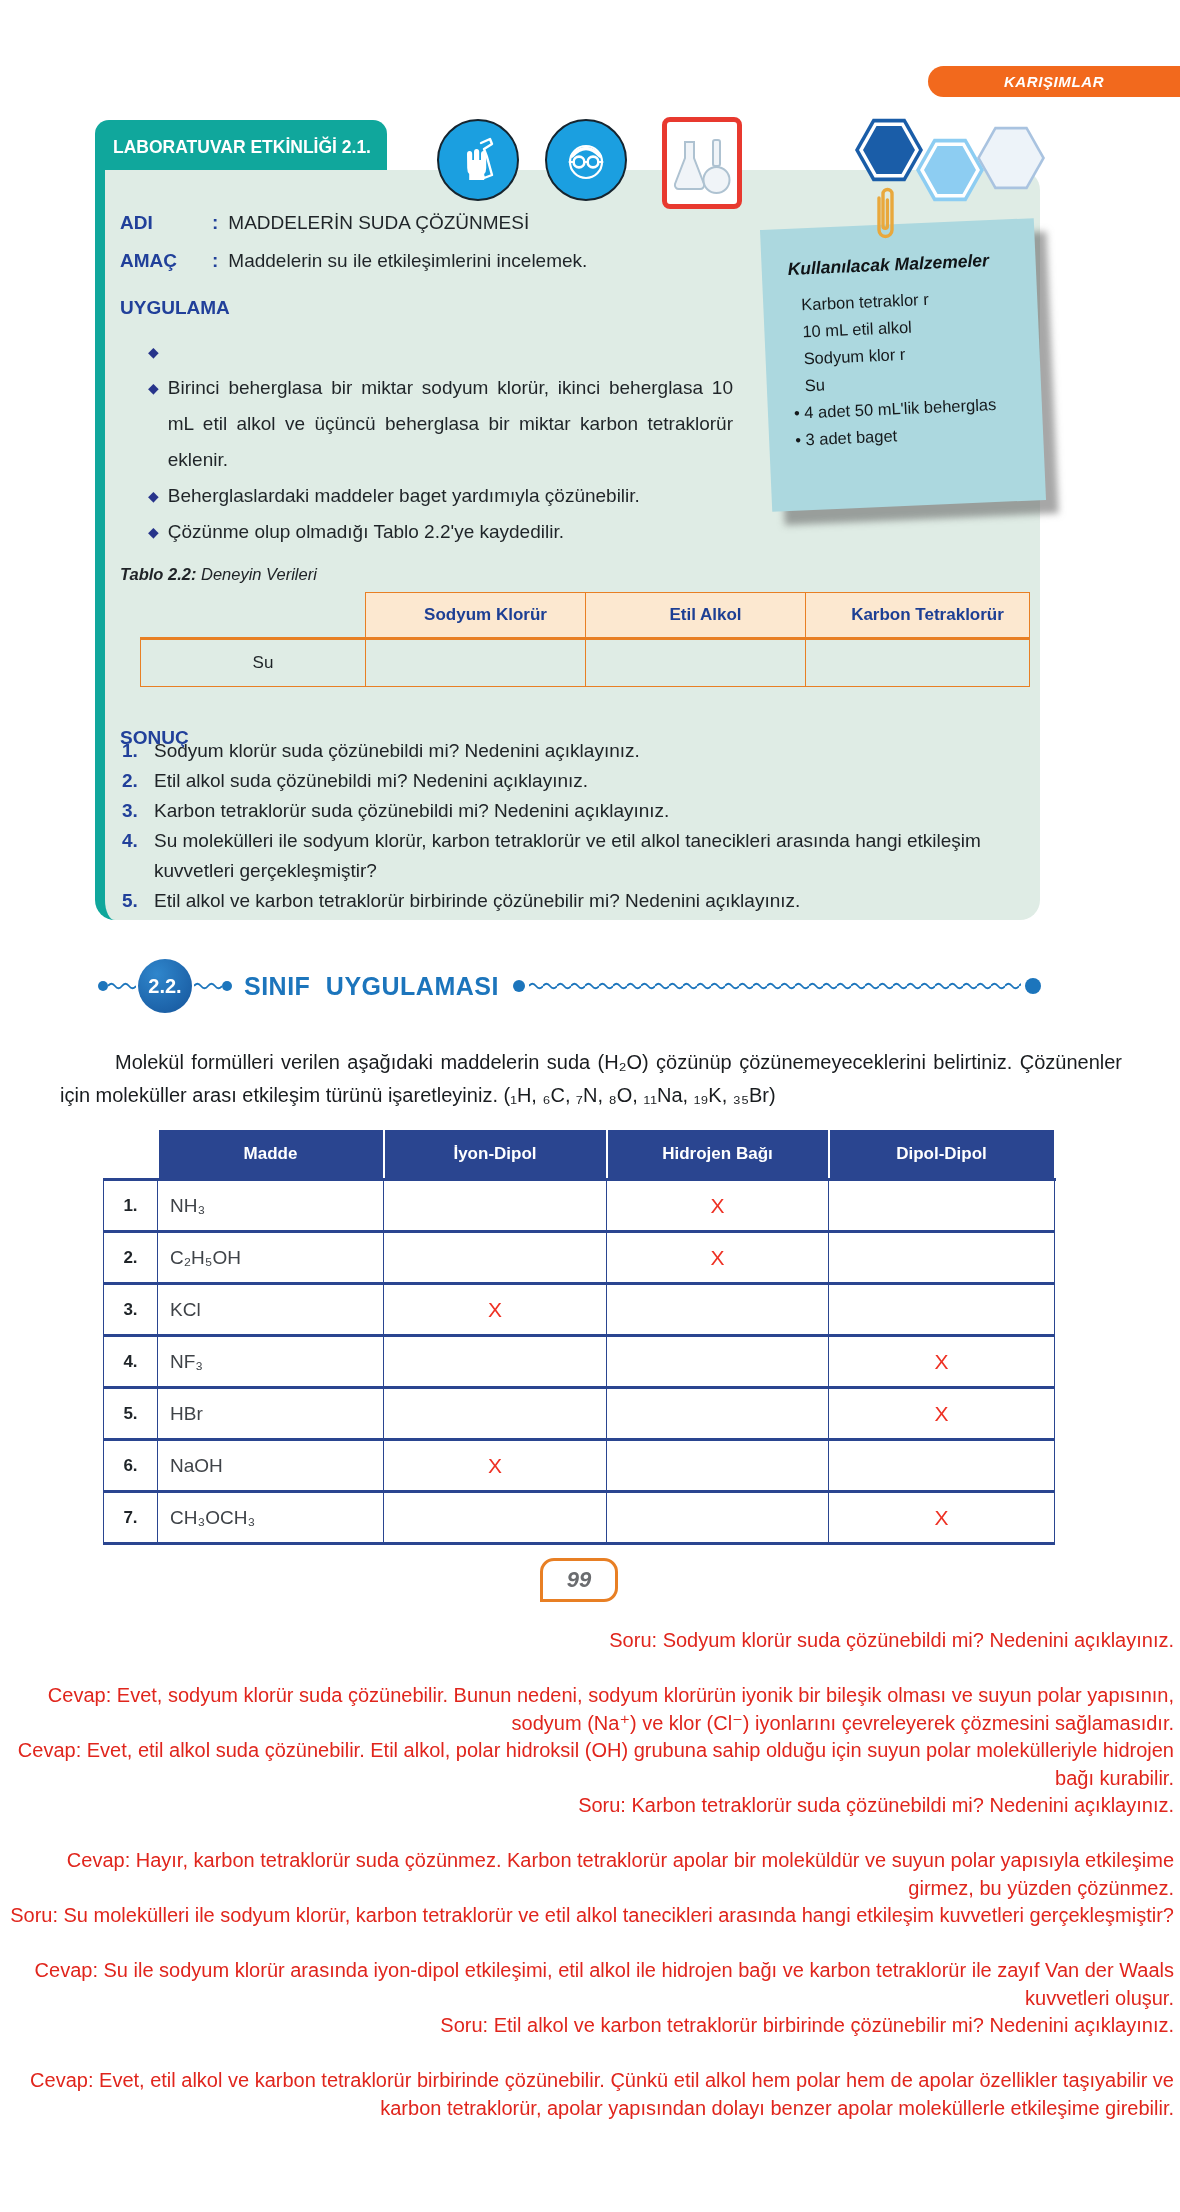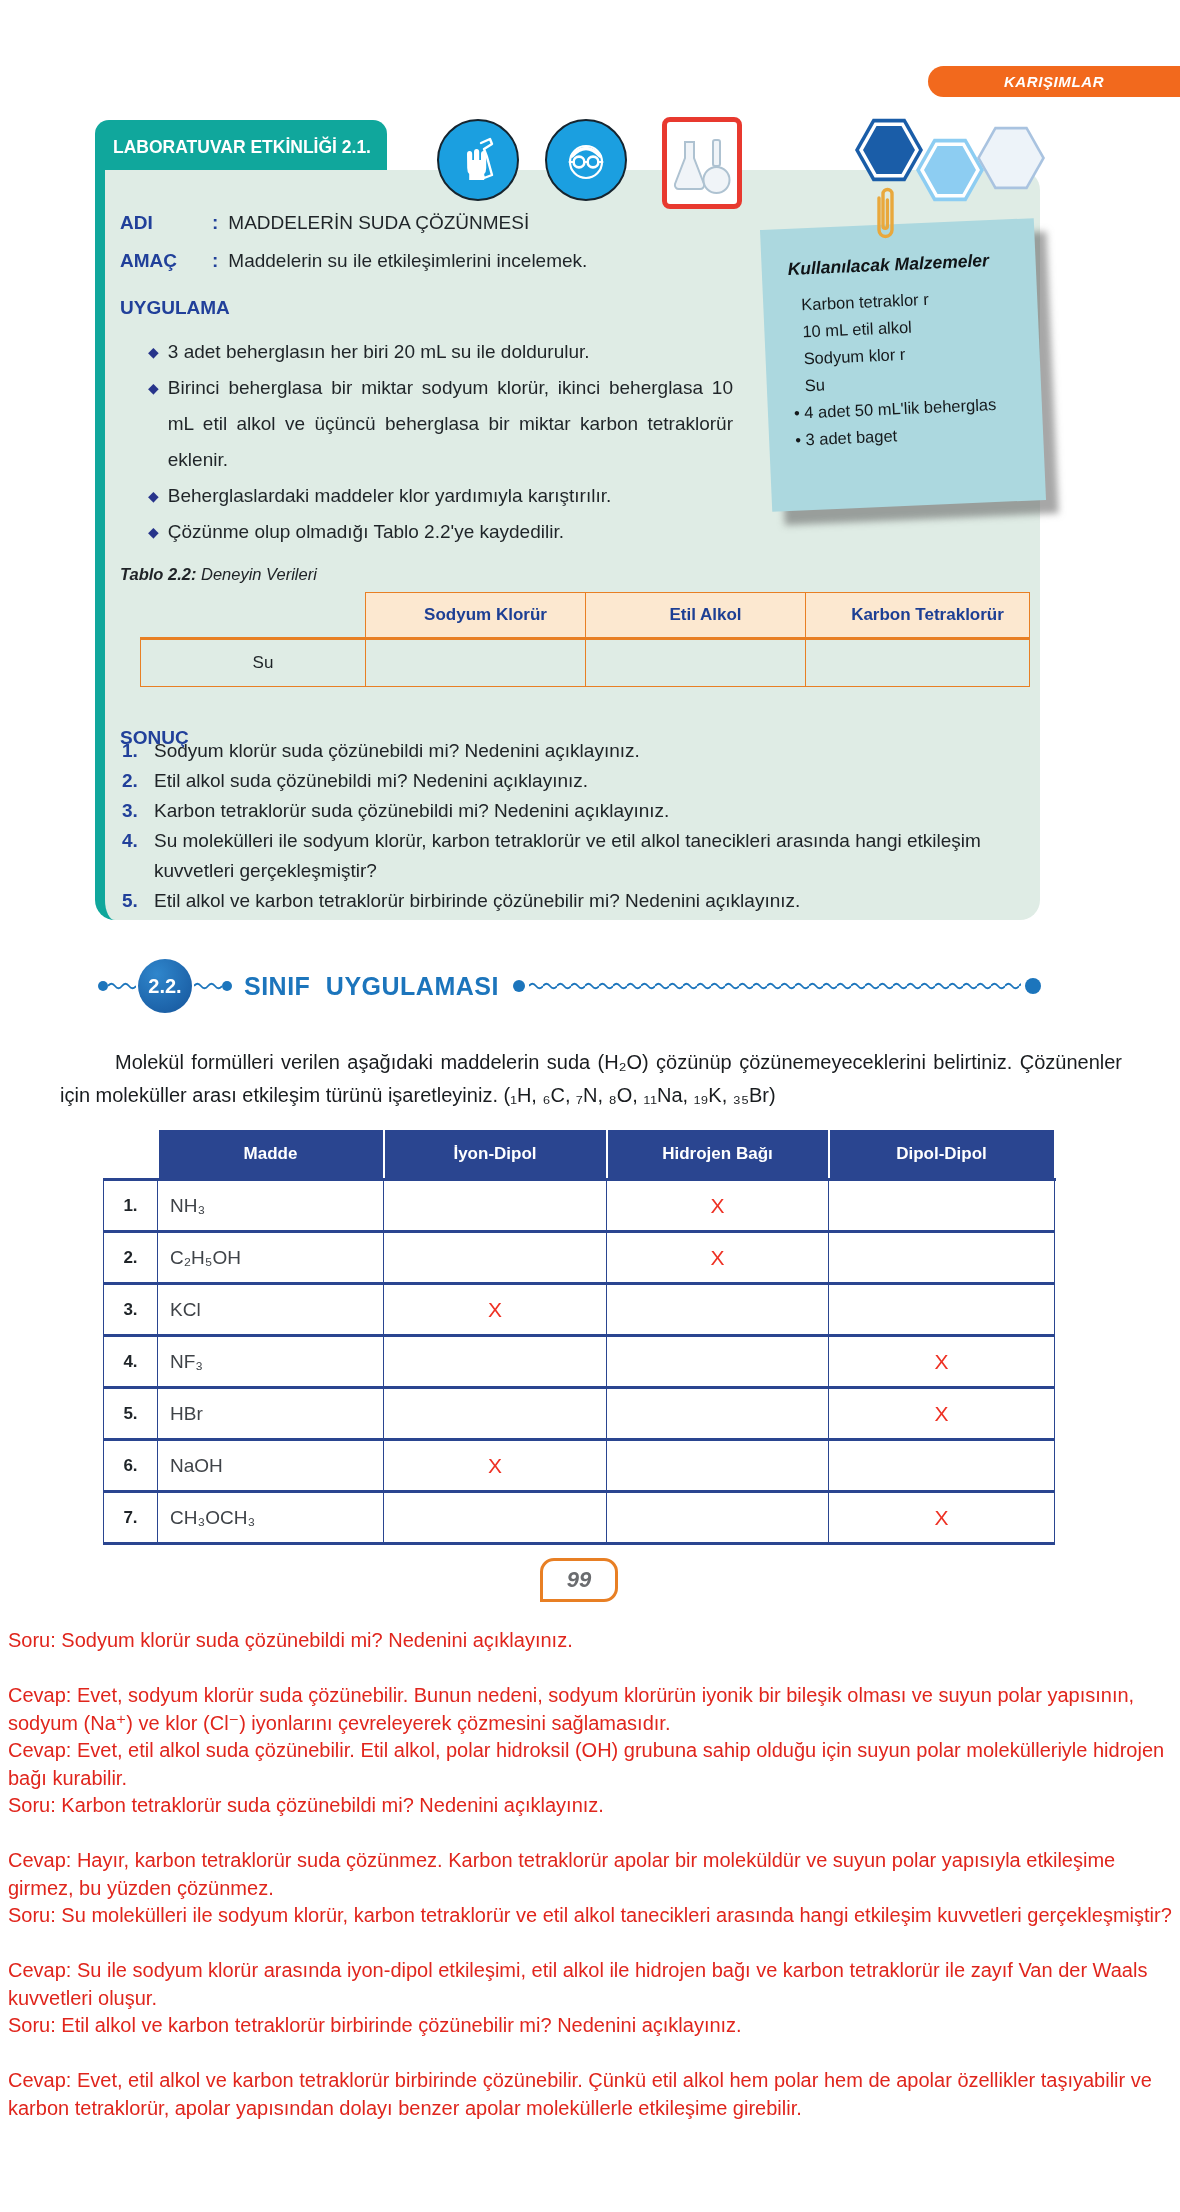--- a/index.html
+++ b/index.html
@@ -102,21 +102,21 @@
   table.main td.madde{padding-left:12px;font-size:19px;color:#3F4348;}
   table.main td.mark{text-align:center;color:#EE3124;font-size:21px;}
 
   
   .pageno{position:absolute;left:540px;top:1558px;width:78px;height:44px;border:3px solid #E87F24;
     border-radius:14px 14px 14px 0;box-sizing:border-box;display:flex;align-items:center;
     justify-content:center;color:#6A6C6F;font-weight:bold;font-style:italic;font-size:22px;}
 
   
   .qa{position:absolute;left:8px;top:1627px;width:1166px;color:#E0251C;font-size:20px;line-height:27.5px;}
-  .qa p{margin:0;}
+  .qa p{margin:0;text-align:right;}
   .qa p.soru{margin-bottom:27.5px;}
 </style>
 </head>
 <body>
 
 <div class="page">
 
   <div class="chapter-badge">
     <span>KARIŞIMLAR</span>
   </div>
@@ -178,29 +178,28 @@
   <div class="kv-row" style="top:250px;align-items:flex-end;">
     <span class="kv-label">AMAÇ</span>
     <span class="kv-colon">:</span>
     <span>Maddelerin su ile etkileşimlerini incelemek.</span>
   </div>
 
   <div class="section-h" style="top:297px;">UYGULAMA</div>
   <div class="steps">
     <div class="step">
       <span class="dia">◆</span>
-      <span class="txt">3 adet beherglasın her biri 20 mL su ile doldurulur.</span>
     </div>
     <div class="step">
       <span class="dia">◆</span>
       <span class="txt">Birinci beherglasa bir miktar sodyum klorür, ikinci beherglasa 10 mL etil alkol ve üçüncü beherglasa bir miktar karbon tetraklorür eklenir.</span>
     </div>
     <div class="step">
       <span class="dia">◆</span>
-      <span class="txt">Beherglaslardaki maddeler klor yardımıyla karıştırılır.</span>
+      <span class="txt">Beherglaslardaki maddeler baget yardımıyla çözünebilir.</span>
     </div>
     <div class="step">
       <span class="dia">◆</span>
       <span class="txt">Çözünme olup olmadığı Tablo 2.2'ye kaydedilir.</span>
     </div>
   </div>
 
   <div class="paperclip">
     <svg width="26" height="66" viewBox="0 0 26 66">
       <path d="M7 16 V48 a6.5 6.5 0 0 0 13 0 V12 a4.5 4.5 0 0 0 -9 0 v32 a2.2 2.2 0 0 0 4.4 0 V18" fill="none" stroke="#E9A83C" stroke-width="3.4" stroke-linecap="round"></path>

